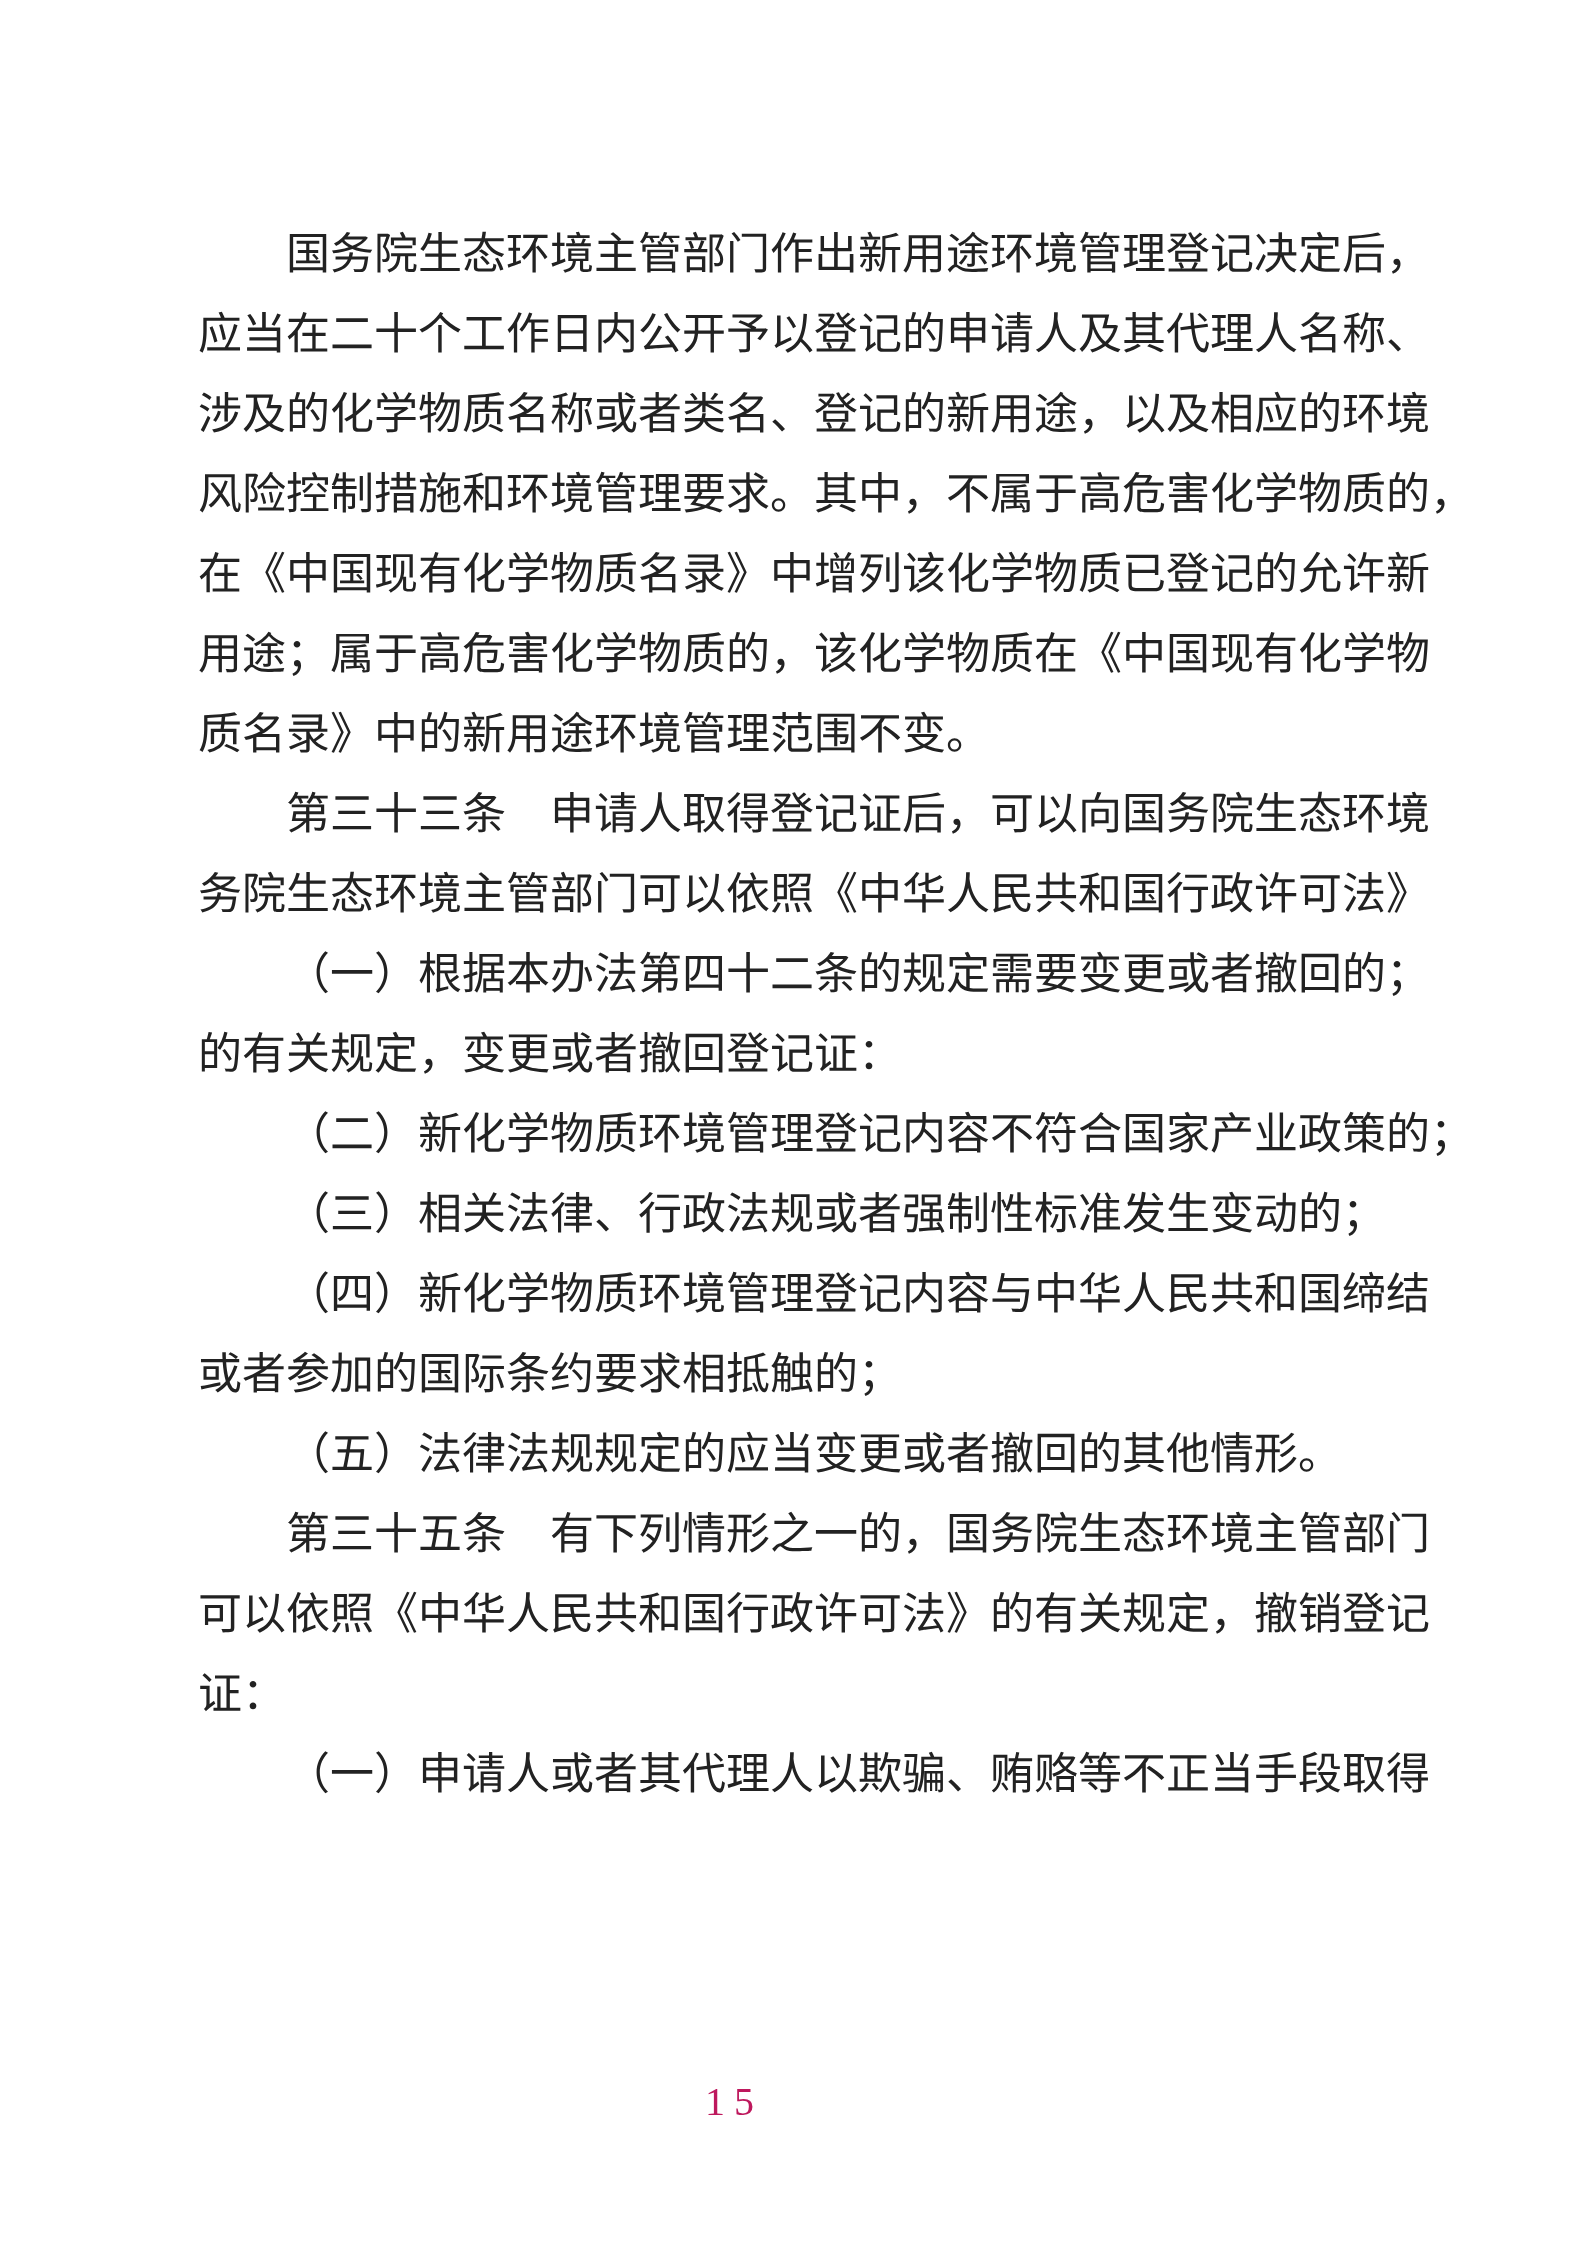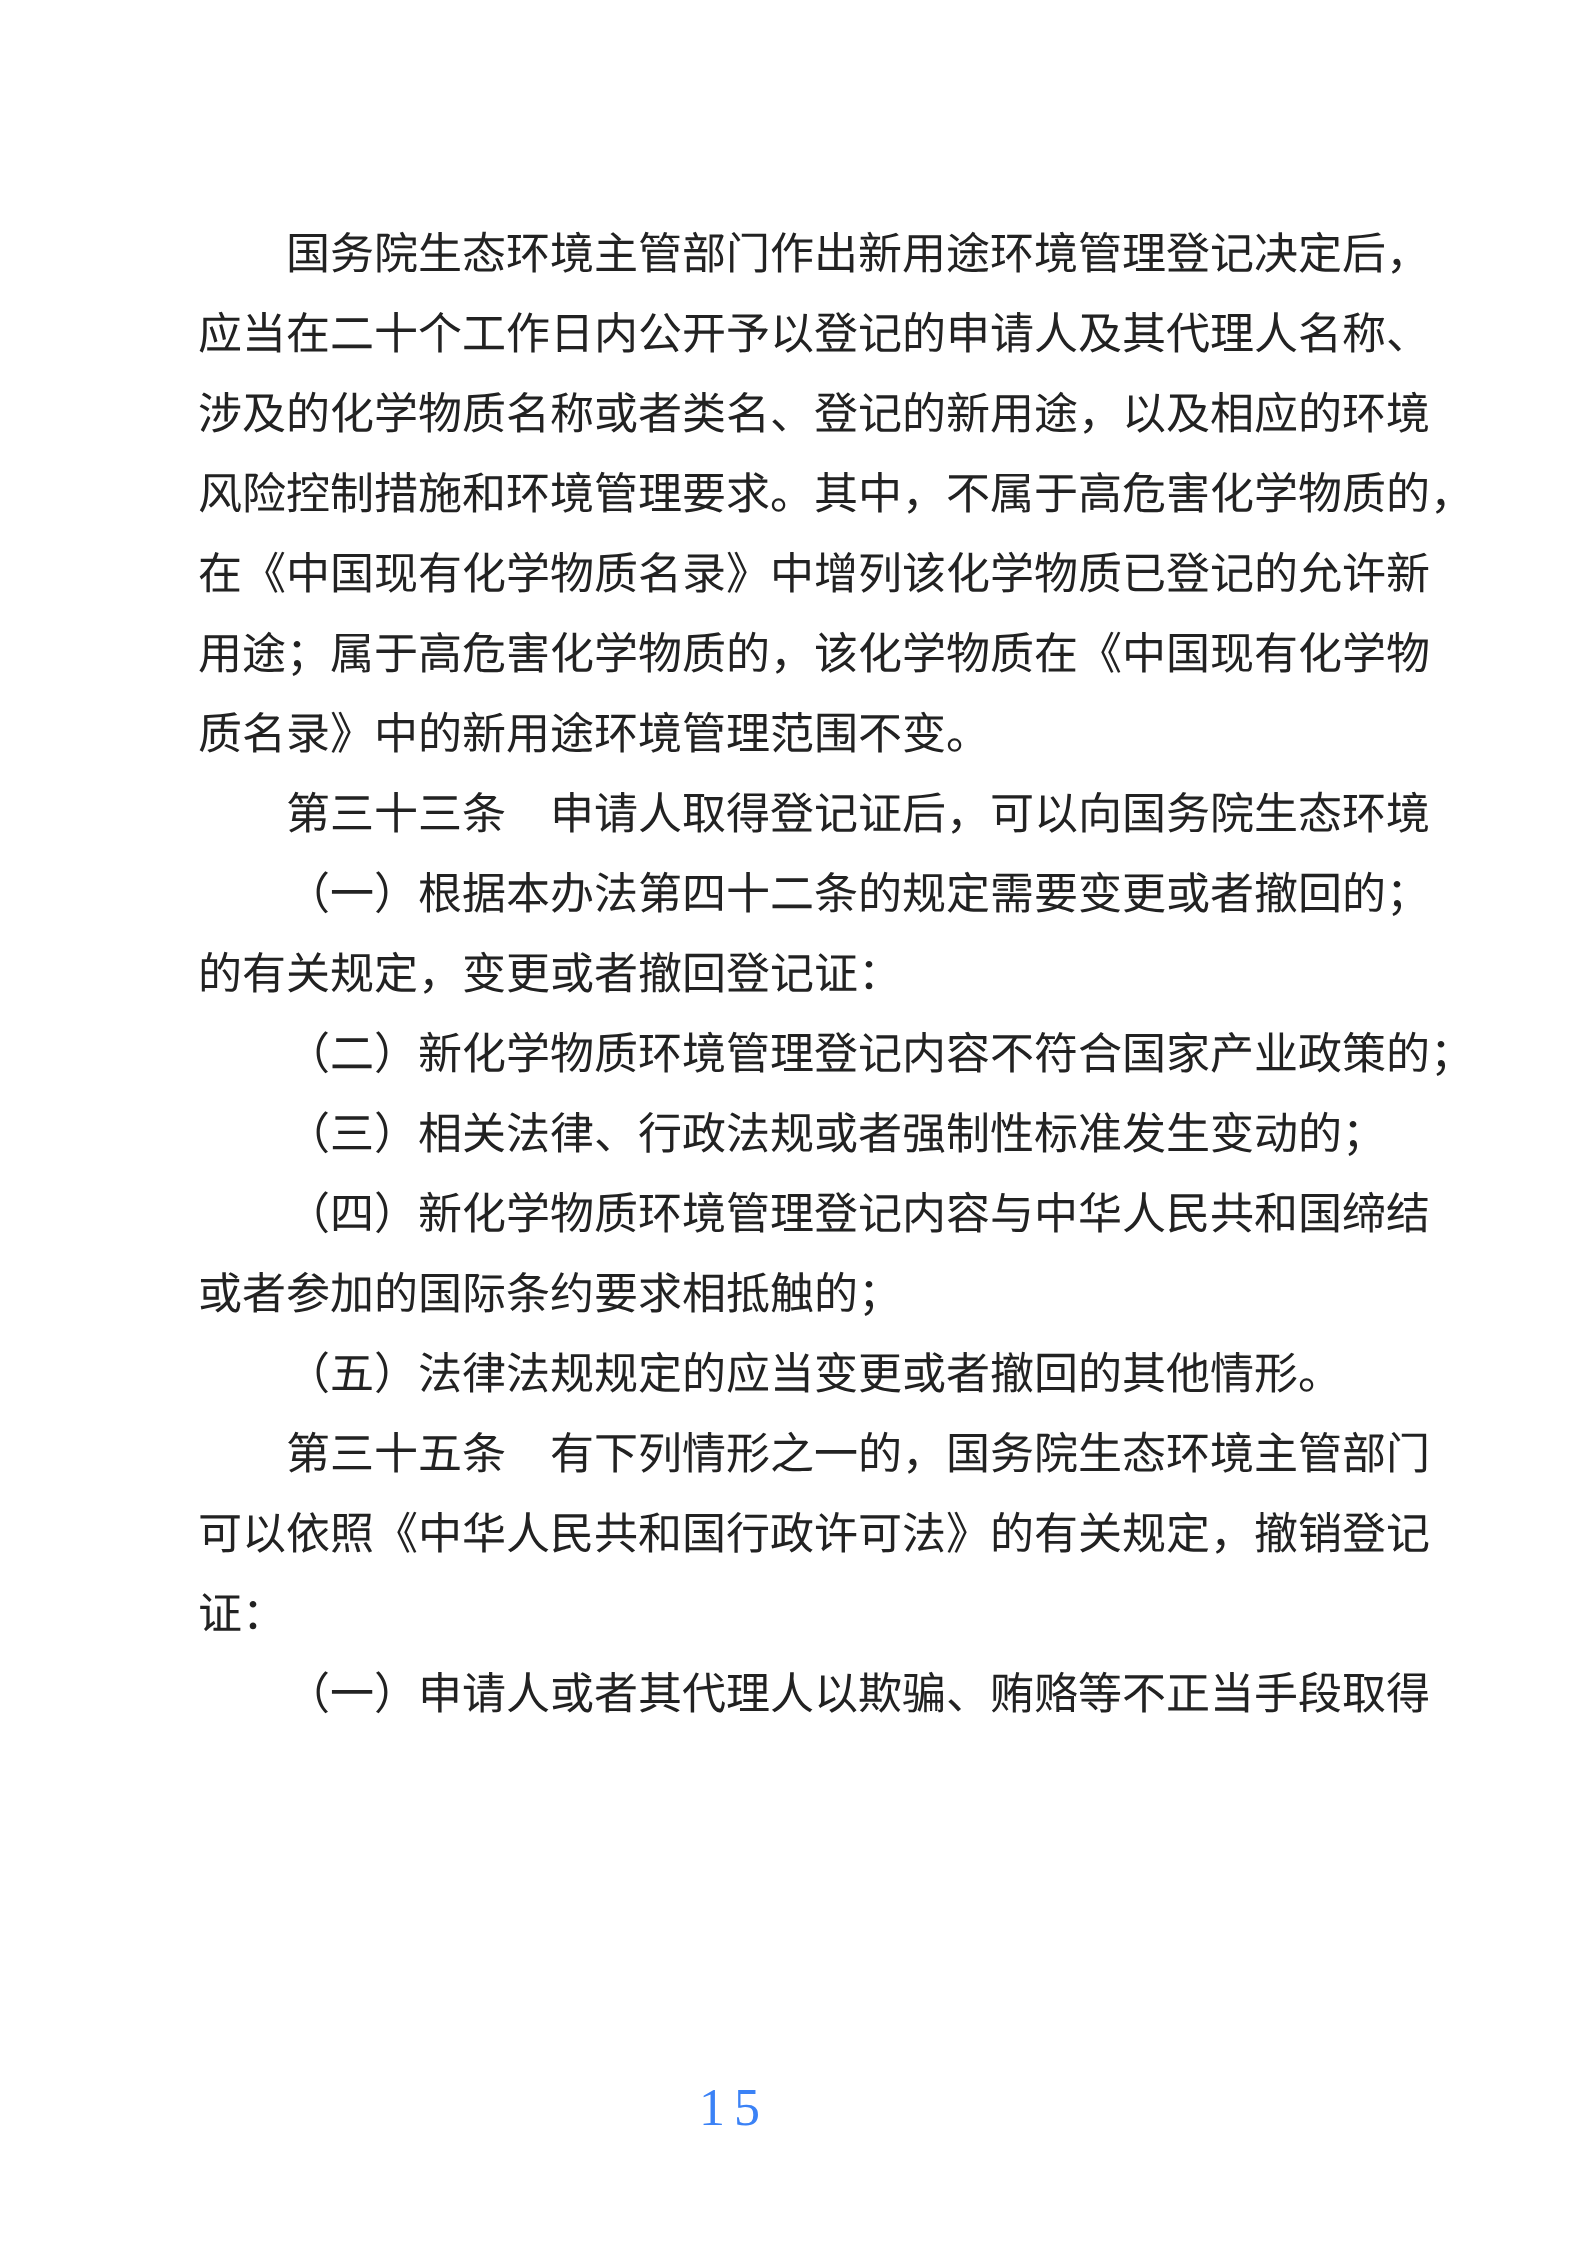--- a/index.html
+++ b/index.html
@@ -34,39 +34,40 @@
     padding-left: 88px;
   }
   .page-footer {
     position: absolute;
     top: 2078px;
     left: 0;
     width: 100%;
     text-align: center;
   }
   .page-number {
-    font-size: 52px;
+    font-size: 40px;
     letter-spacing: 9px;
-    color: #3b82f6;
+    color: #be185d;
     margin-top: 17px;
   }
 </style>
 </head>
 <body>
 
 <div class="page">
   <main class="doc-body" id="doc-body">
       <div class="text-line indent">国务院生态环境主管部门作出新用途环境管理登记决定后，</div>
       <div class="text-line">应当在二十个工作日内公开予以登记的申请人及其代理人名称、</div>
       <div class="text-line">涉及的化学物质名称或者类名、登记的新用途，以及相应的环境</div>
       <div class="text-line">风险控制措施和环境管理要求。其中，不属于高危害化学物质的，</div>
       <div class="text-line">在《中国现有化学物质名录》中增列该化学物质已登记的允许新</div>
       <div class="text-line">用途；属于高危害化学物质的，该化学物质在《中国现有化学物</div>
       <div class="text-line">质名录》中的新用途环境管理范围不变。</div>
       <div class="text-line indent">第三十三条　申请人取得登记证后，可以向国务院生态环境</div>
+      <div class="text-line">务院生态环境主管部门可以依照《中华人民共和国行政许可法》</div>
       <div class="text-line indent">（一）根据本办法第四十二条的规定需要变更或者撤回的；</div>
       <div class="text-line">的有关规定，变更或者撤回登记证：</div>
       <div class="text-line indent">（二）新化学物质环境管理登记内容不符合国家产业政策的；</div>
       <div class="text-line indent">（三）相关法律、行政法规或者强制性标准发生变动的；</div>
       <div class="text-line indent">（四）新化学物质环境管理登记内容与中华人民共和国缔结</div>
       <div class="text-line">或者参加的国际条约要求相抵触的；</div>
       <div class="text-line indent">（五）法律法规规定的应当变更或者撤回的其他情形。</div>
       <div class="text-line indent">第三十五条　有下列情形之一的，国务院生态环境主管部门</div>
       <div class="text-line">可以依照《中华人民共和国行政许可法》的有关规定，撤销登记</div>
       <div class="text-line">证：</div>

